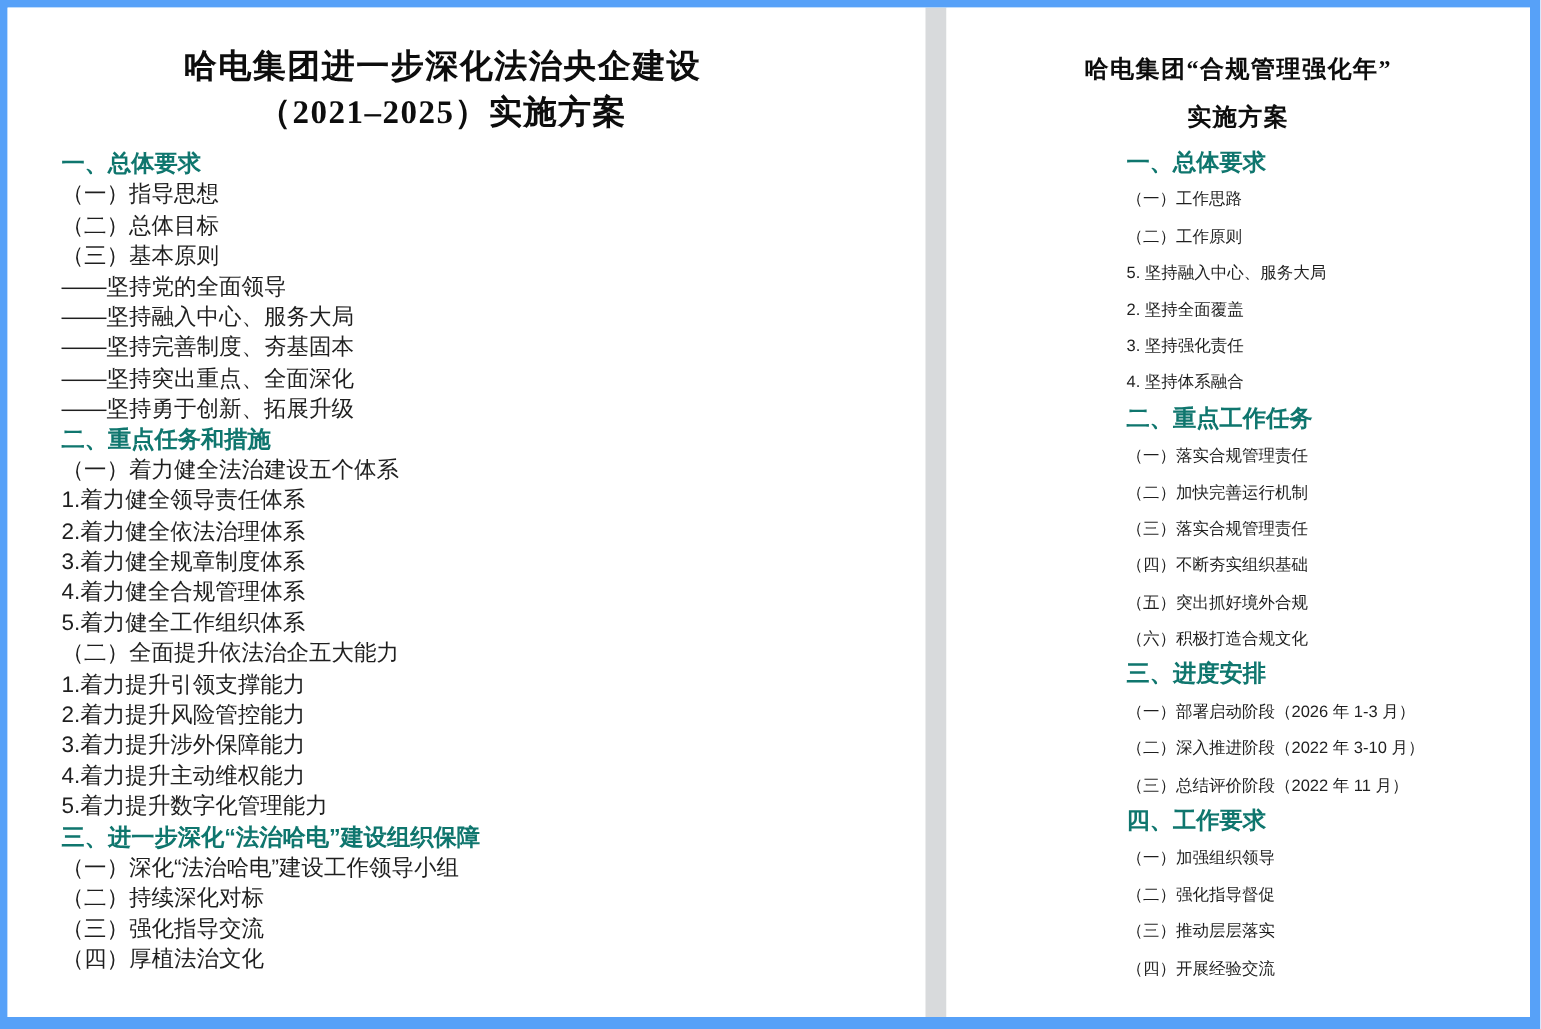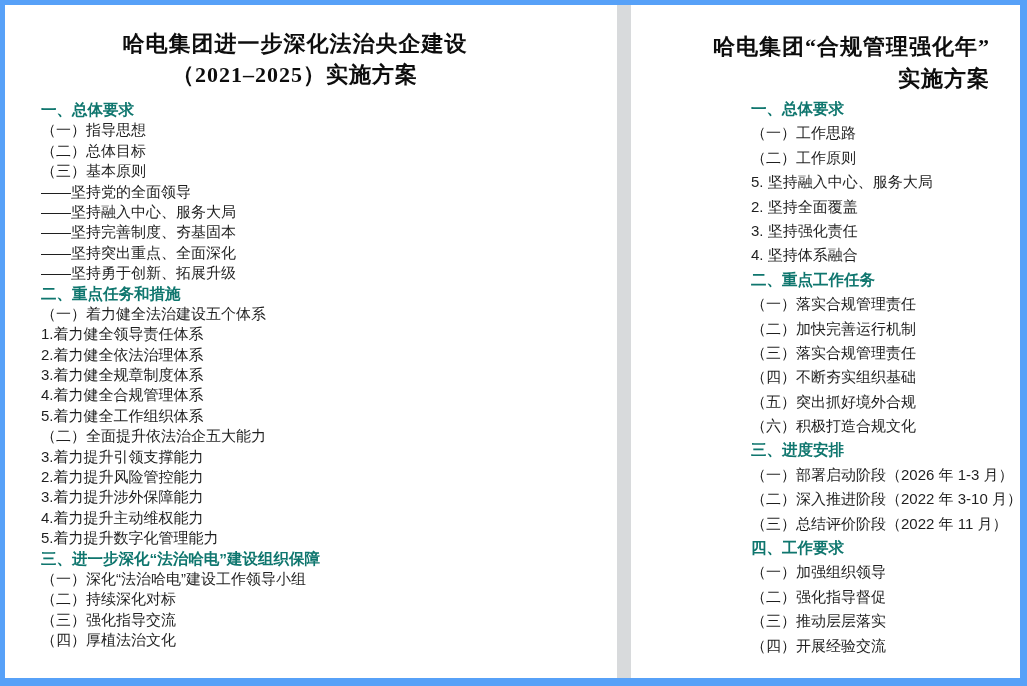--- a/index.html
+++ b/index.html
@@ -42,44 +42,43 @@
     font-family:"Liberation Serif", serif;
     font-weight:bold;
     color:#0d0d0d;
     letter-spacing:1px;
   }
   .title-left{
     font-size:22px;
     line-height:31px;
   }
   .title-right{
-    font-size:22px;
+    font-size:16px;
     line-height:32px;
     padding:0 30px;
-    text-align:right;
   }
   .list{white-space:nowrap;}
   .list-left{margin-top:10px;}
   .list-right{margin-top:2px;padding-left:120px;}
   .line{display:block;}
   .list-left .line{line-height:20.4px;height:20.4px;}
   .list-right .line{line-height:24.4px;height:24.4px;}
   .line.heading{
     font-family:"Liberation Sans", sans-serif;
     font-weight:bold;
     color:#0f766e;
     font-size:15.5px;
   }
   .line.kai{
     font-family:Liberation Sans, sans-serif;
     font-weight:normal;
     color:#1f1f1f;
     font-size:15px;
   }
-  .list-right .line.kai{font-size:15px;}
+  .list-right .line.kai{font-size:11px;}
 </style>
 </head>
 <body>
 
 <div class="frame" id="frame" style="border-color: rgb(87, 161, 248);">
 
   <div class="page page-left">
     <div class="doc-title title-left">
       <div>哈电集团进一步深化法治央企建设</div>
       <div>（2021–2025）实施方案</div>
@@ -95,21 +94,21 @@
         <div class="line kai">——坚持突出重点、全面深化</div>
         <div class="line kai">——坚持勇于创新、拓展升级</div>
         <div class="line heading">二、重点任务和措施</div>
         <div class="line kai">（一）着力健全法治建设五个体系</div>
         <div class="line kai">1.着力健全领导责任体系</div>
         <div class="line kai">2.着力健全依法治理体系</div>
         <div class="line kai">3.着力健全规章制度体系</div>
         <div class="line kai">4.着力健全合规管理体系</div>
         <div class="line kai">5.着力健全工作组织体系</div>
         <div class="line kai">（二）全面提升依法治企五大能力</div>
-        <div class="line kai">3.着力提升引领支撑能力</div>
+        <div class="line kai">1.着力提升引领支撑能力</div>
         <div class="line kai">2.着力提升风险管控能力</div>
         <div class="line kai">3.着力提升涉外保障能力</div>
         <div class="line kai">4.着力提升主动维权能力</div>
         <div class="line kai">5.着力提升数字化管理能力</div>
         <div class="line heading">三、进一步深化“法治哈电”建设组织保障</div>
         <div class="line kai">（一）深化“法治哈电”建设工作领导小组</div>
         <div class="line kai">（二）持续深化对标</div>
         <div class="line kai">（三）强化指导交流</div>
         <div class="line kai">（四）厚植法治文化</div>
       </div>

